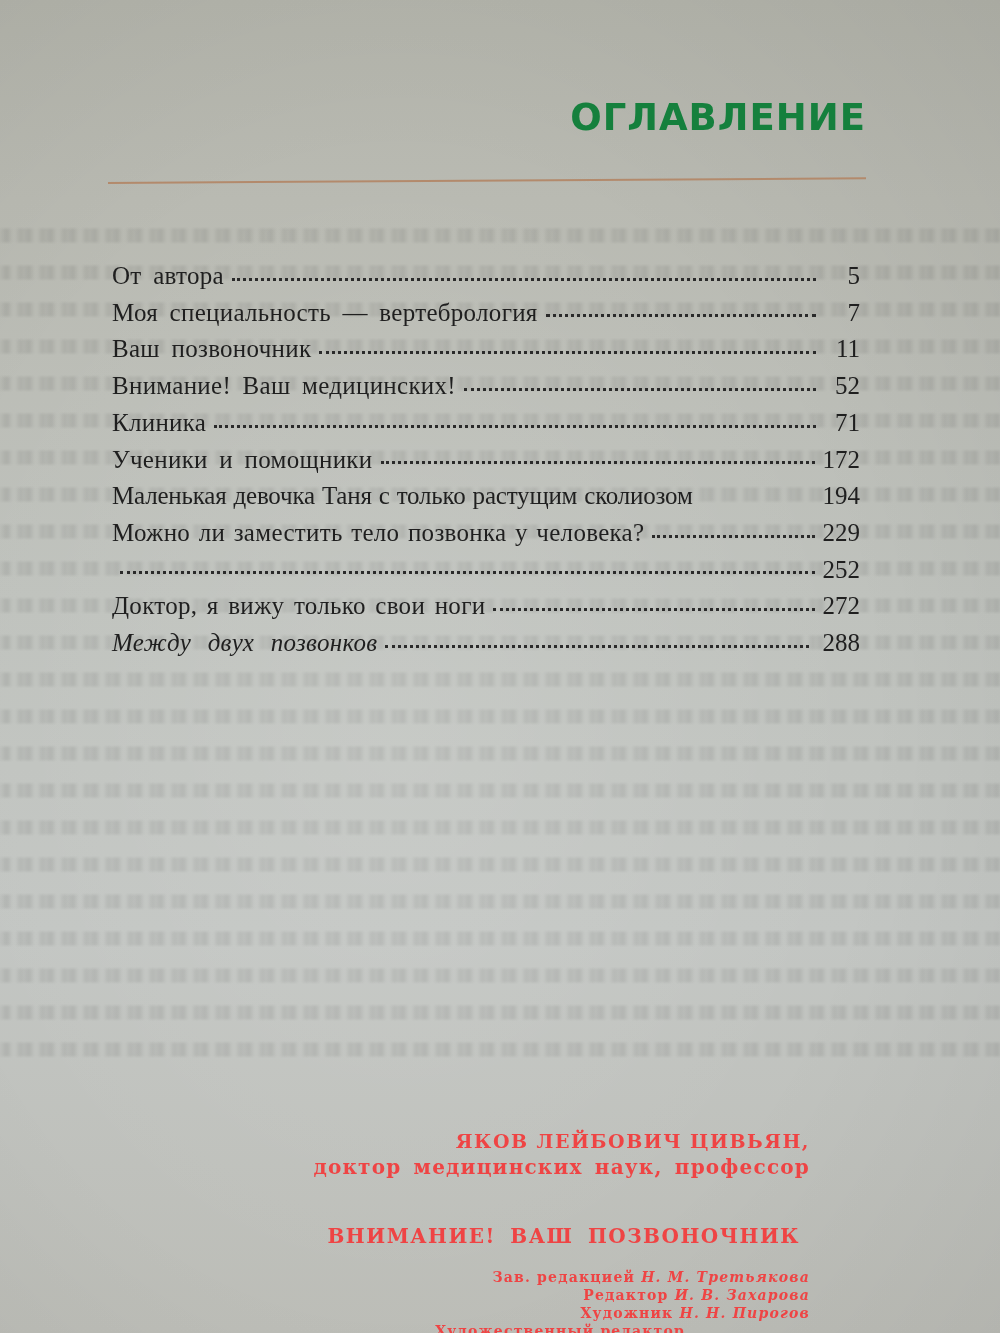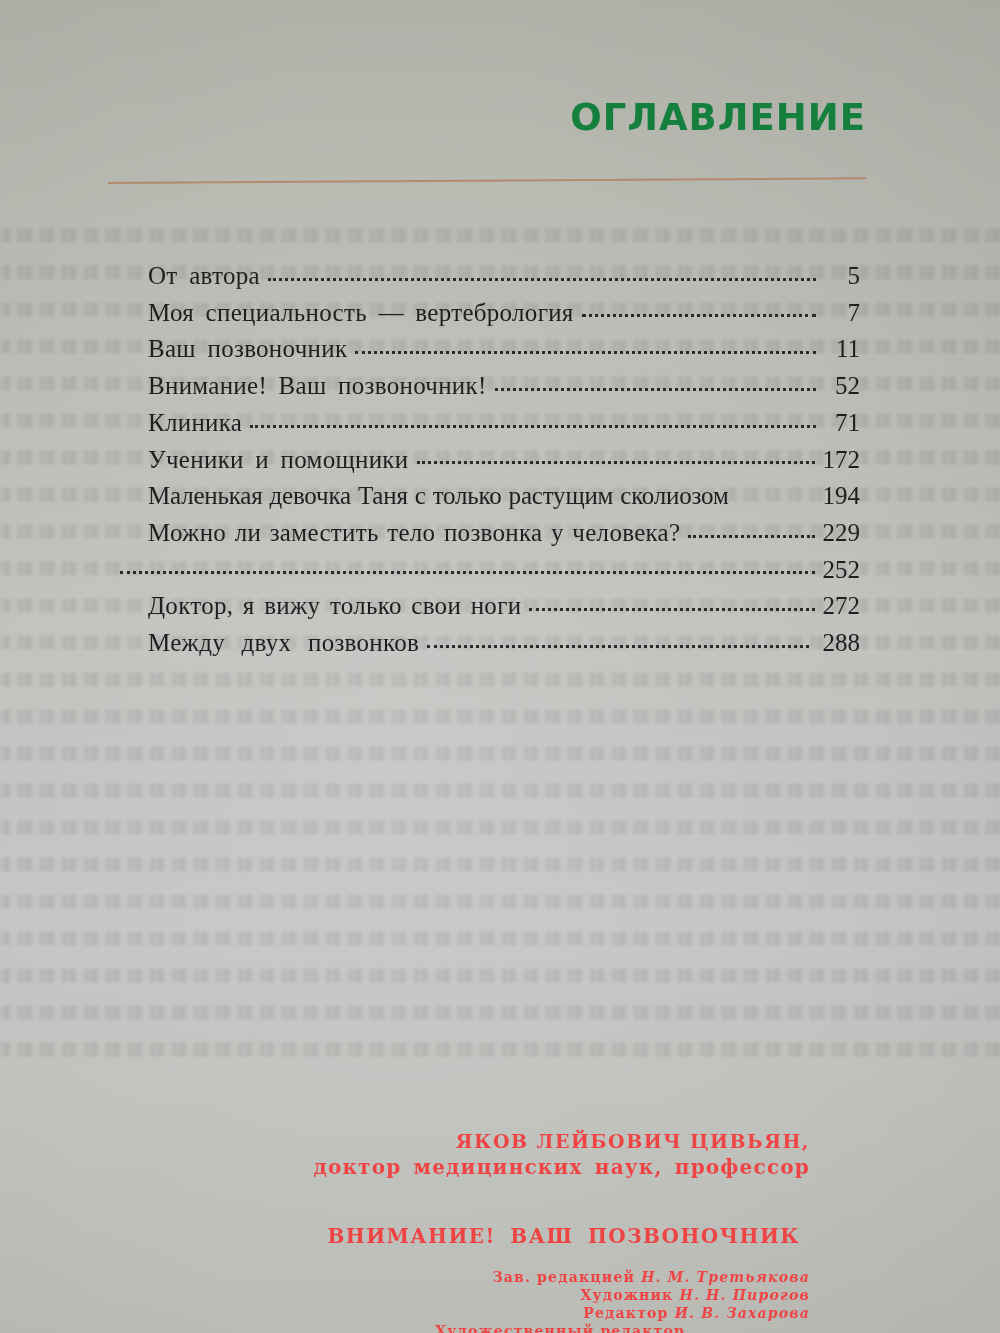--- a/index.html
+++ b/index.html
@@ -34,21 +34,21 @@
     background: #b38a6c; transform: rotate(-0.35deg); transform-origin: left;
   }
   .toc {
     position: absolute; left: 112px; top: 258px; width: 748px;
     list-style: none; margin: 0; padding: 0;
   }
   .toc li {
     display: flex; align-items: baseline;
     font-size: 25px; line-height: 36.7px; white-space: nowrap;
   }
-  .toc .label { letter-spacing: 0.3px; word-spacing: 5px; margin-left: 36px; }
+  .toc .label { letter-spacing: 0.3px; word-spacing: 5px; }
   .toc .dots {
     flex: 1; margin: 0 8px; overflow: hidden; position: relative; top: -2px;
     border-bottom: 3px dotted #2a2a2a; height: 0; align-self: flex-end; margin-bottom: 12px;
   }
   .toc .page { min-width: 36px; text-align: right; }
   .imprint { position: absolute; right: 190px; text-align: right; font-family: "DejaVu Serif", serif; color: #ef4444; }
   .author-name { top: 1130px; font-weight: bold; font-size: 19px; letter-spacing: 1.5px; }
   .author-title { top: 1155px; font-weight: bold; font-size: 20px; letter-spacing: 1.2px; word-spacing: 4px; }
   .book-title { top: 1224px; right: 200px; font-weight: bold; font-size: 20px; letter-spacing: 1.5px; word-spacing: 6px; }
   .credits { top: 1268px; right: 190px; font-size: 14px; line-height: 18px; letter-spacing: 1.2px; font-weight: bold; }
@@ -99,21 +99,21 @@
       <span class="label">Моя специальность — вертебрология</span>
       <span class="dots"></span>
       <span class="page">7</span>
     </li>
   <li>
       <span class="label">Ваш позвоночник</span>
       <span class="dots"></span>
       <span class="page">11</span>
     </li>
   <li>
-      <span class="label">Внимание! Ваш позвоночник!</span>
+      <span class="label">Внимание! Ваш медицинских!</span>
       <span class="dots"></span>
       <span class="page">52</span>
     </li>
   <li>
       <span class="label">Клиника</span>
       <span class="dots"></span>
       <span class="page">71</span>
     </li>
   <li>
       <span class="label">Ученики и помощники</span>
@@ -133,28 +133,28 @@
   <li>
       <span class="dots"></span>
       <span class="page">252</span>
     </li>
   <li>
       <span class="label" style="word-spacing:3px;">Доктор, я вижу только свои ноги</span>
       <span class="dots"></span>
       <span class="page">272</span>
     </li>
   <li>
-      <span class="label" style="word-spacing:10px;">Между двух позвонков</span>
+      <span class="label" style="word-spacing:10px;font-style:italic;">Между двух позвонков</span>
       <span class="dots" style="margin-right:14px;"></span>
       <span class="page">288</span>
     </li>
 </ul>
 
 <div class="imprint author-name">ЯКОВ ЛЕЙБОВИЧ ЦИВЬЯН,</div>
 <div class="imprint author-title">доктор медицинских наук, профессор</div>
 <div class="imprint book-title">ВНИМАНИЕ! ВАШ ПОЗВОНОЧНИК</div>
 
 <div class="imprint credits">
   <div><span class="role">Зав. редакцией</span> <span class="person">Н. М. Третьякова</span></div>
+  <div><span class="role">Редактор</span> <span class="person">И. В. Захарова</span></div>
   <div><span class="role">Художник</span> <span class="person">Н. Н. Пирогов</span></div>
-  <div><span class="role">Редактор</span> <span class="person">И. В. Захарова</span></div>
   <div class="cut"><span class="role">Художественный редактор</span></div>
 </div>
 
 </body></html>

